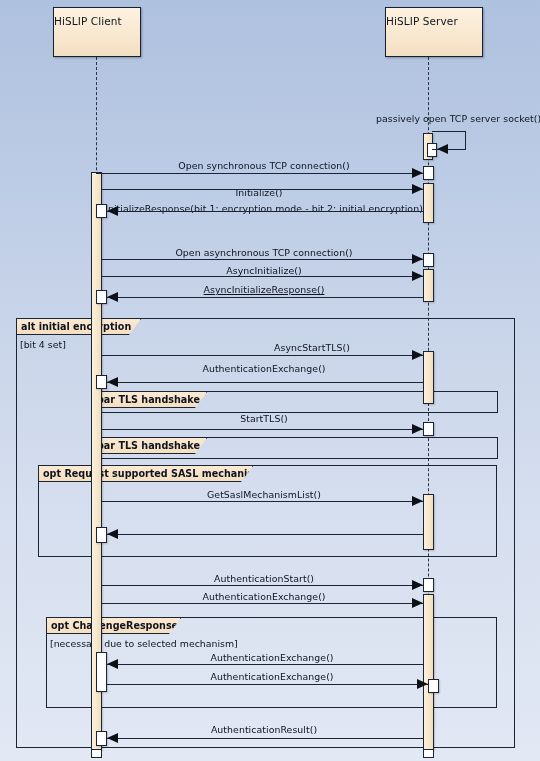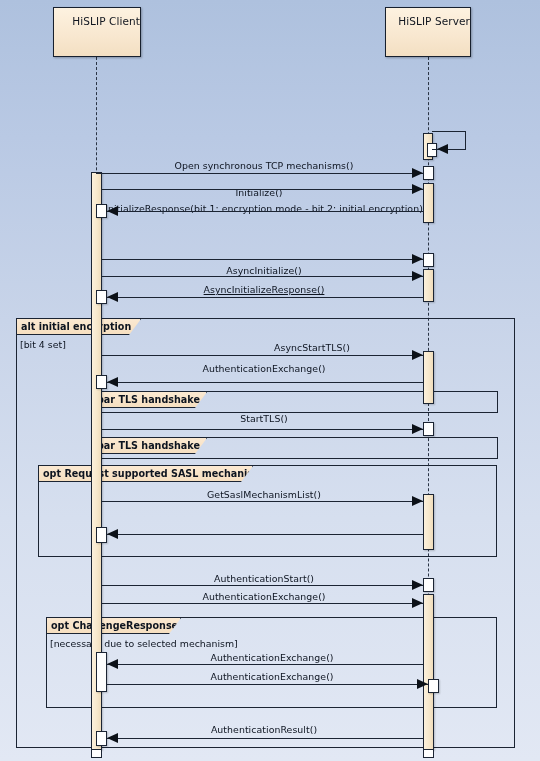--- a/index.html
+++ b/index.html
@@ -16,21 +16,21 @@
   }
 
   
   .actor-box {
     position: absolute;
     background: linear-gradient(to bottom, #fdf2e0 0%, #f8e7cf 60%, #f3dfc2 100%);
     border: 1.6px solid #17202e;
     box-sizing: border-box;
     display: flex;
     align-items: flex-start;
-    justify-content: flex-end;
+    justify-content: flex-start;
     box-shadow: 1px 1px 2px rgba(0,0,0,0.28);
   }
   .actor-label {
     font-size: 10.5px;
     color: #11161f;
     margin-top: 7px;
     white-space: nowrap;
     letter-spacing: .1px;
   }
 
@@ -139,21 +139,21 @@
 
 <div id="diagram">
 
   <div class="lifeline" style="left:96px; top:57px; height:695px;"></div>
   <div class="lifeline" style="left:428px; top:57px; height:695px;"></div>
 
   <div class="actor-box" style="left:53px; top:7px; width:88px; height:50px;">
     <span class="actor-label">HiSLIP Client</span>
   </div>
 
-  <div class="actor-box" style="left:385px; top:7px; width:86px; height:50px;">
+  <div class="actor-box" style="left:385px; top:7px; width:98px; height:50px;">
     <span class="actor-label">HiSLIP Server</span>
   </div>
 
   <div class="frame" style="left:16px; top:318px; width:499px; height:430px;"></div>
   <div class="frame-tab" style="left:17px; top:319px; width:124px;">
     <span class="frame-tab-text">alt initial encryption</span>
   </div>
   <div class="guard" style="left:20px; top:339px;">[bit 4 set]</div>
 
   <div class="frame" style="left:92px; top:391px; width:406px; height:22px;"></div>
@@ -204,35 +204,37 @@
   <div class="activation small" style="left:423px; top:578px; width:11px; height:14px;"></div>
 
   <div class="activation" style="left:423px; top:594px; width:11px; height:156px;"></div>
 
   <div class="activation plain" style="left:96px; top:652px; width:11px; height:40px;"></div>
 
   <div class="activation small" style="left:428px; top:679px; width:11px; height:14px;"></div>
 
   <div class="activation small" style="left:96px; top:731px; width:11px; height:15px;"></div>
 
+  <div class="msg-label" style="left:376px; top:113px;">passively open TCP server socket()</div>
   <div class="selfmsg" style="left:432px; top:131px; width:34px; height:19px;"></div>
   <div class="arrowhead left" style="left:437px; top:144px;"></div>
 
-  <div class="msg-label center" style="left:264px; top:160px;">Open synchronous TCP mechanisms()</div>
+  <div class="msg-label center" style="left:264px; top:160px;">Open synchronous TCP connection()</div>
   <div class="msg" style="left:96px; top:173px; width:327px;"></div>
   <div class="arrowhead right" style="left:412px; top:168px;"></div>
 
   <div class="msg-label center" style="left:259px; top:187px;">Initialize()</div>
   <div class="msg" style="left:101px; top:189px; width:322px;"></div>
   <div class="arrowhead right" style="left:412px; top:184px;"></div>
 
   <div class="msg-label center" style="left:264px; top:203px;">InitializeResponse(bit 1: encryption mode - bit 2: initial encryption)</div>
   <div class="msg" style="left:107px; top:211px; width:316px;"></div>
   <div class="arrowhead left" style="left:107px; top:206px;"></div>
 
+  <div class="msg-label center" style="left:264px; top:247px;">Open asynchronous TCP connection()</div>
   <div class="msg" style="left:101px; top:259px; width:322px;"></div>
   <div class="arrowhead right" style="left:412px; top:254px;"></div>
 
   <div class="msg-label center" style="left:264px; top:265px;">AsyncInitialize()</div>
   <div class="msg" style="left:101px; top:276px; width:322px;"></div>
   <div class="arrowhead right" style="left:412px; top:271px;"></div>
 
   <div class="msg-label center" style="left:264px; top:284px;text-decoration:underline;">AsyncInitializeResponse()</div>
   <div class="msg" style="left:107px; top:297px; width:316px;"></div>
   <div class="arrowhead left" style="left:107px; top:292px;"></div>

